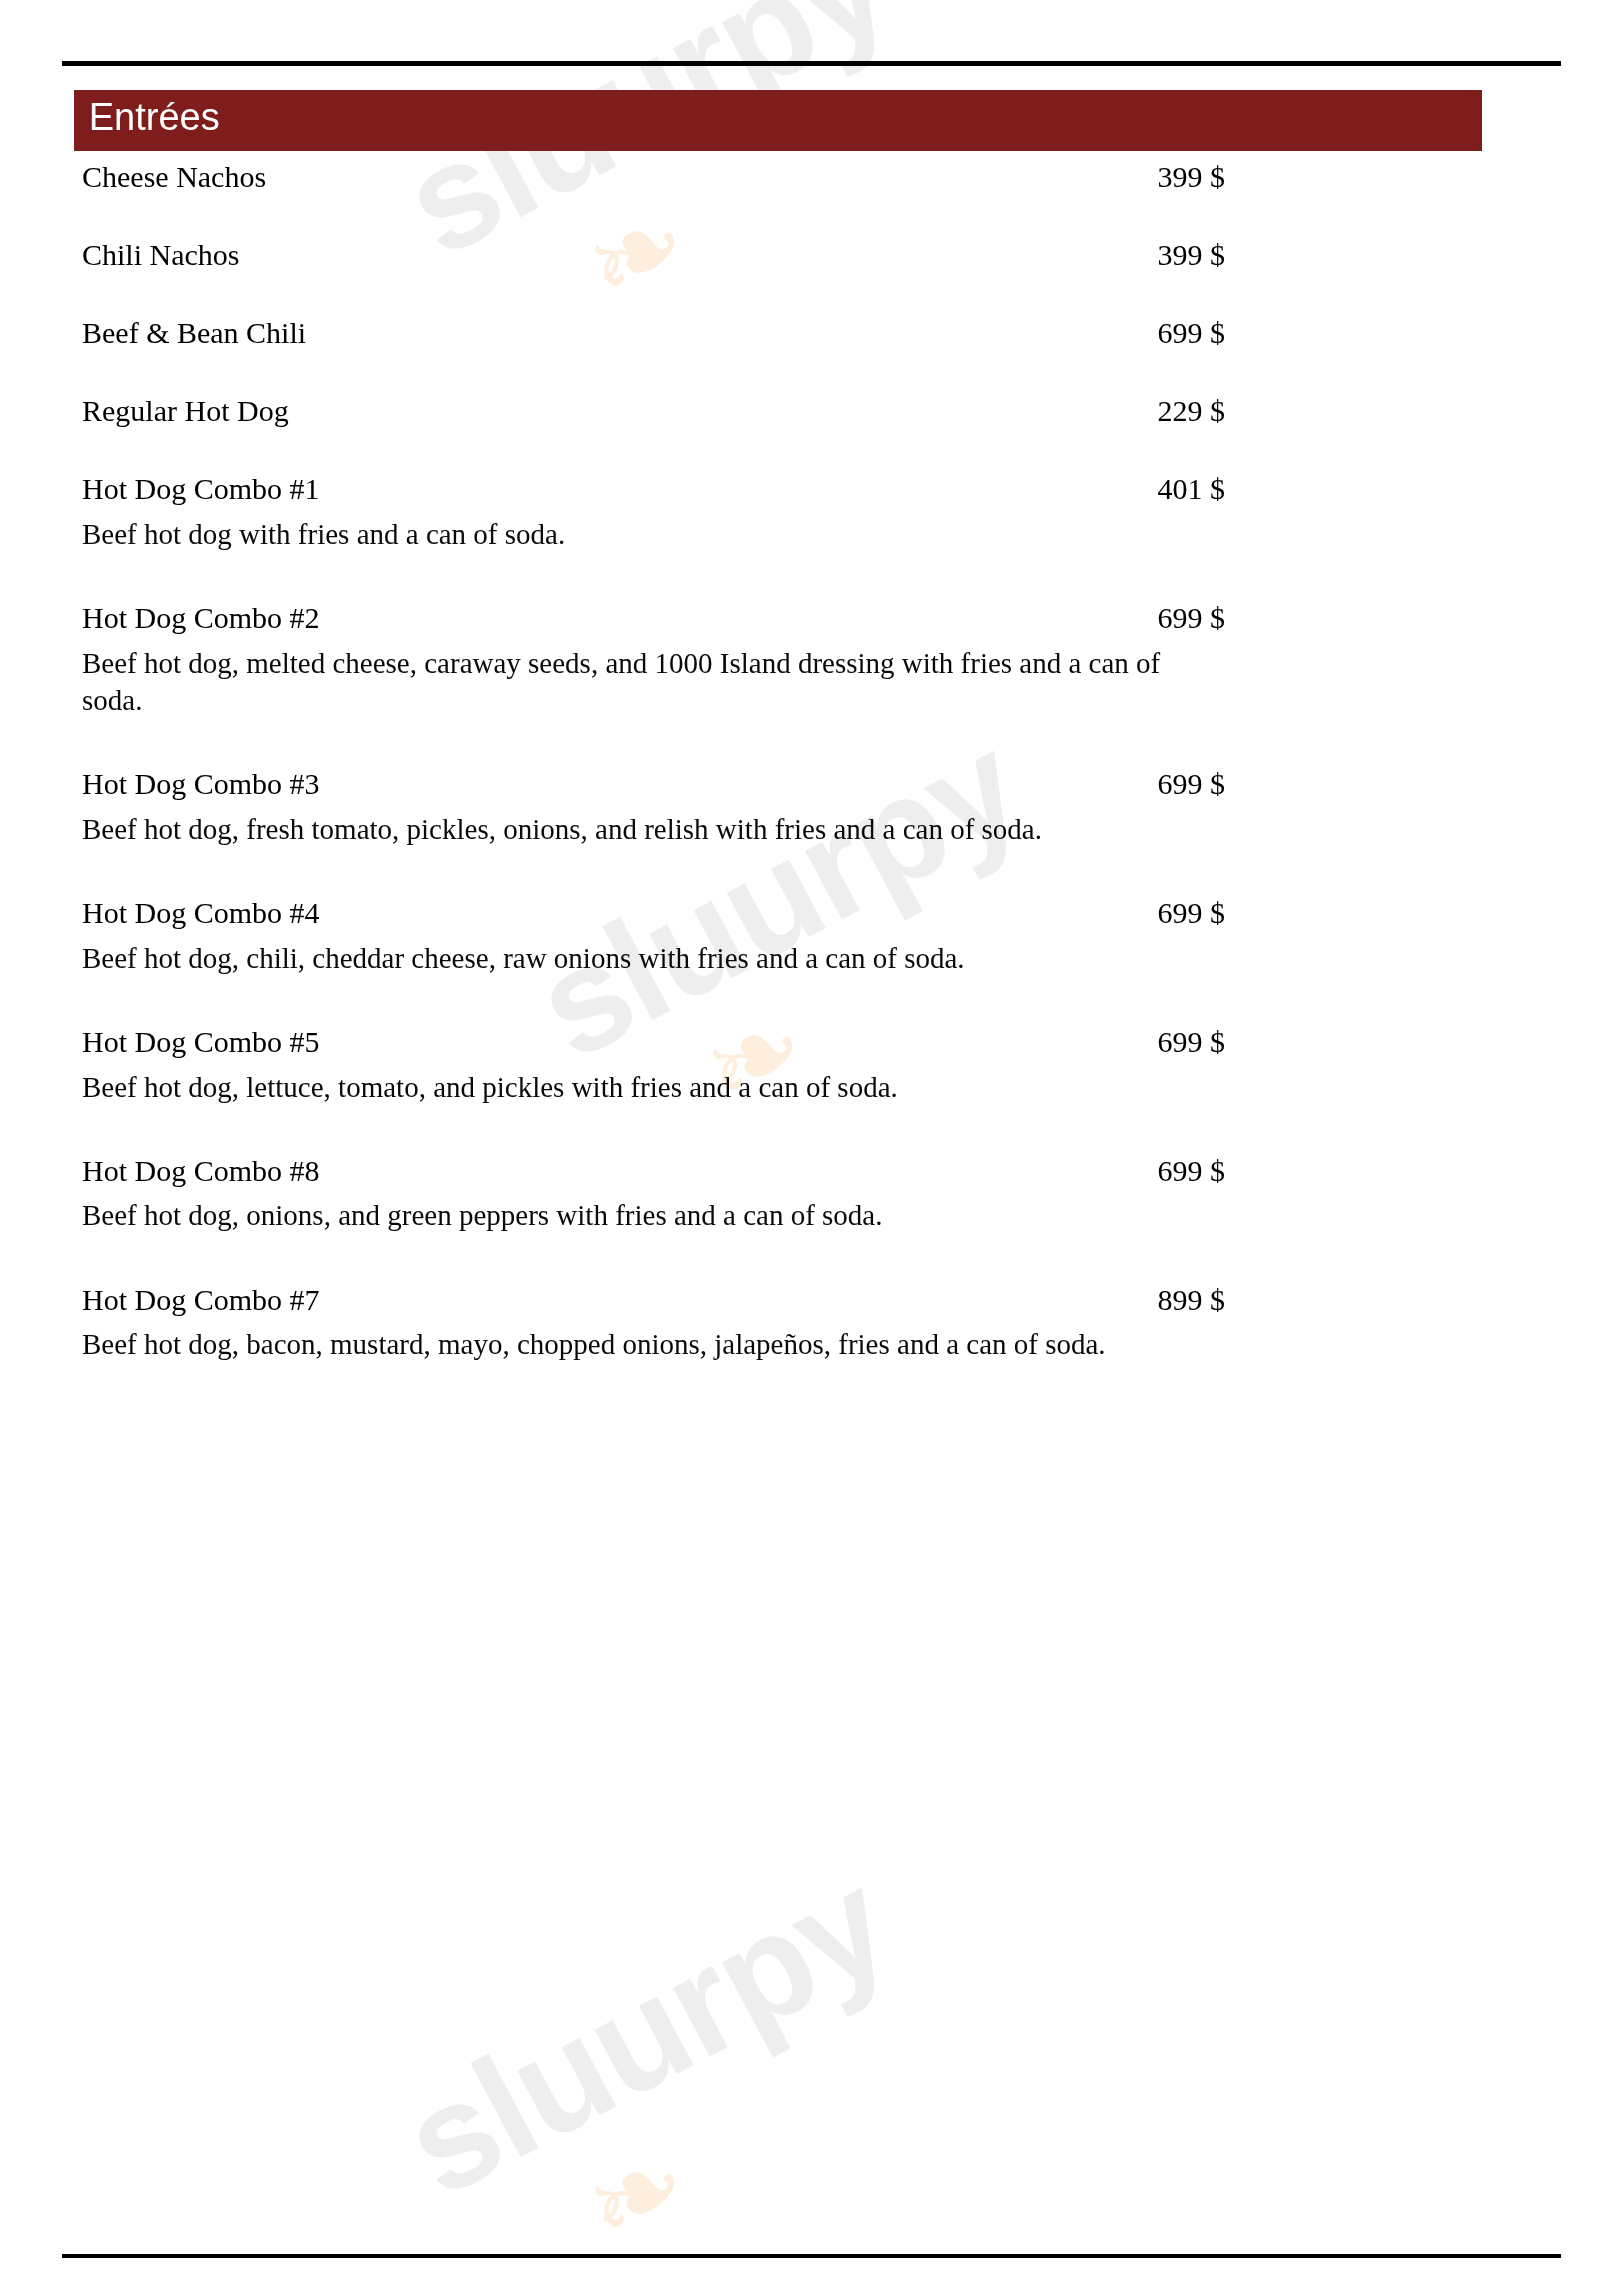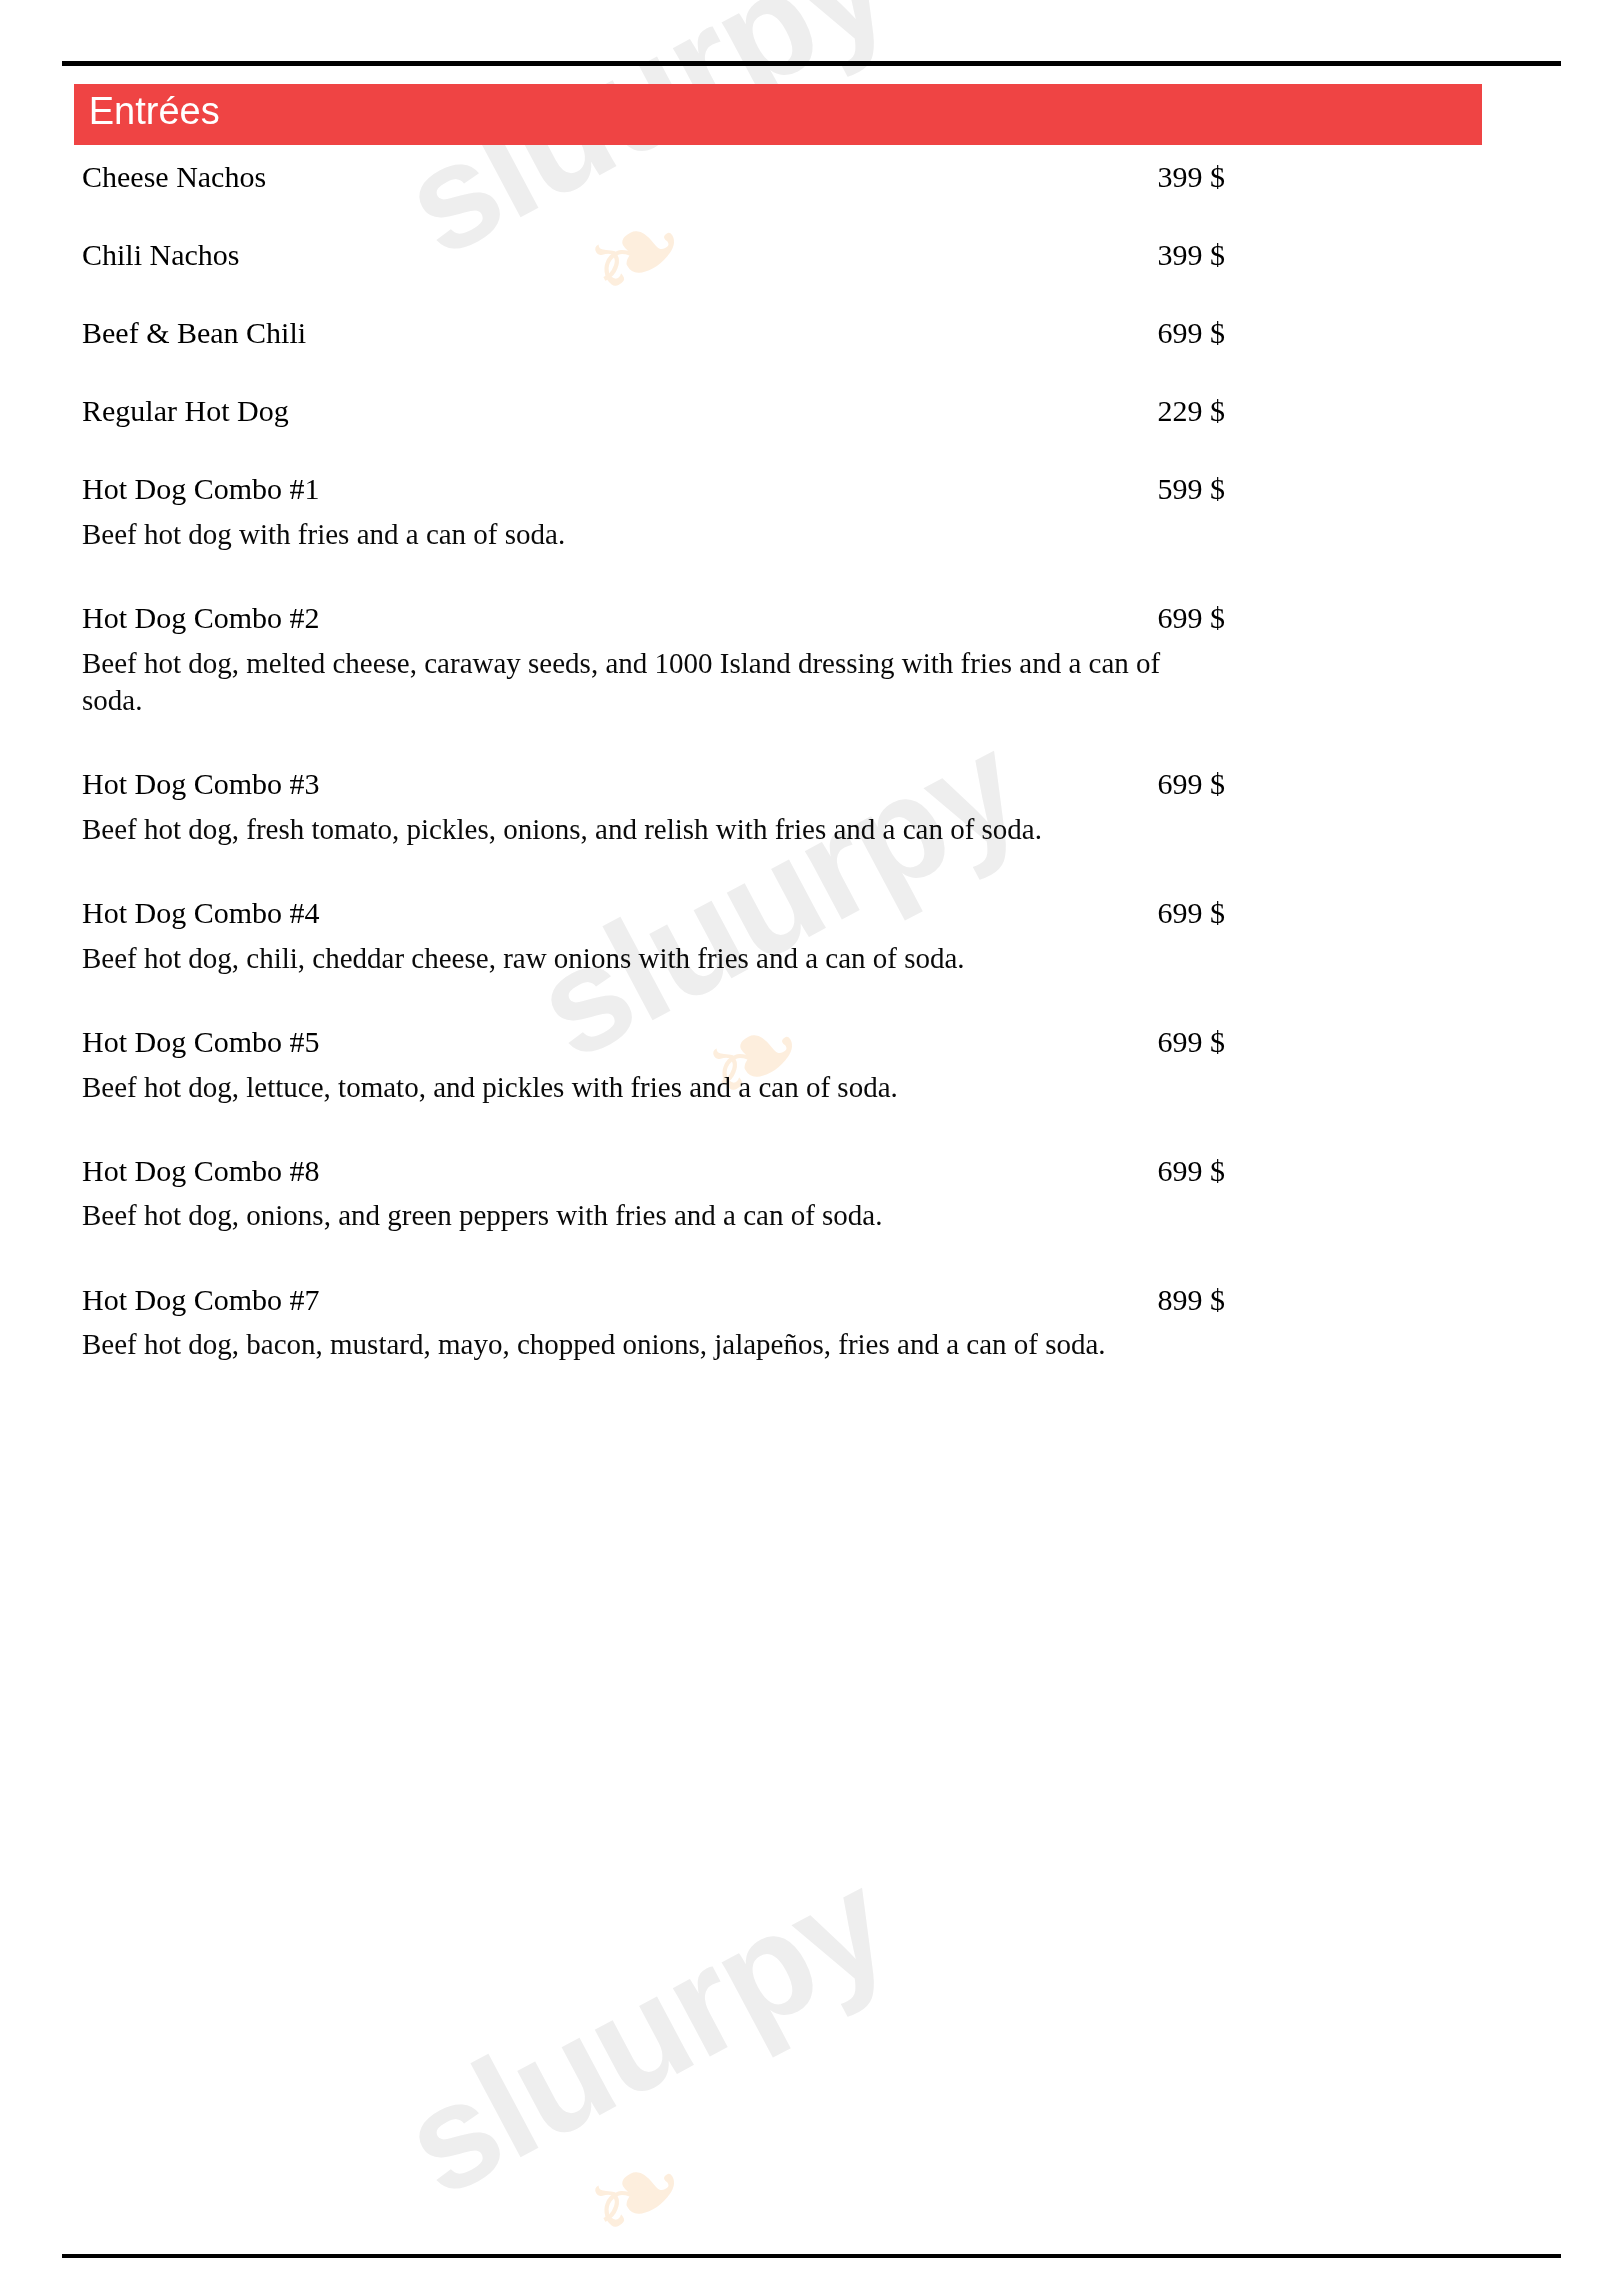--- a/index.html
+++ b/index.html
@@ -65,24 +65,24 @@
     top: 2254px;
     width: 1499px;
     height: 3.9px;
     background: #000000;
   }
 
   
   .section-header {
     position: absolute;
     left: 74px;
-    top: 84px;
+    top: 90px;
     width: 1408px;
     height: 61px;
-    background: #ef4444;
+    background: #7f1d1d;
     box-sizing: border-box;
   }
   .section-header .title {
     position: absolute;
     left: 14.7px;
     top: 5.9px;
     font-family: "Liberation Sans", sans-serif;
     font-size: 38px;
     color: #ffffff;
     letter-spacing: 0px;
@@ -169,21 +169,21 @@
       </div>
       <div class="item">
         <div class="item-head">
           <div class="item-name">Regular Hot Dog</div>
           <div class="item-price">229 $</div>
         </div>
       </div>
       <div class="item has-desc">
         <div class="item-head">
           <div class="item-name">Hot Dog Combo #1</div>
-          <div class="item-price">599 $</div>
+          <div class="item-price">401 $</div>
         </div>
         <div class="item-desc">Beef hot dog with fries and a can of soda.</div>
       </div>
       <div class="item has-desc">
         <div class="item-head">
           <div class="item-name">Hot Dog Combo #2</div>
           <div class="item-price">699 $</div>
         </div>
         <div class="item-desc">Beef hot dog, melted cheese, caraway seeds, and 1000 Island dressing with fries and a can of soda.</div>
       </div>

